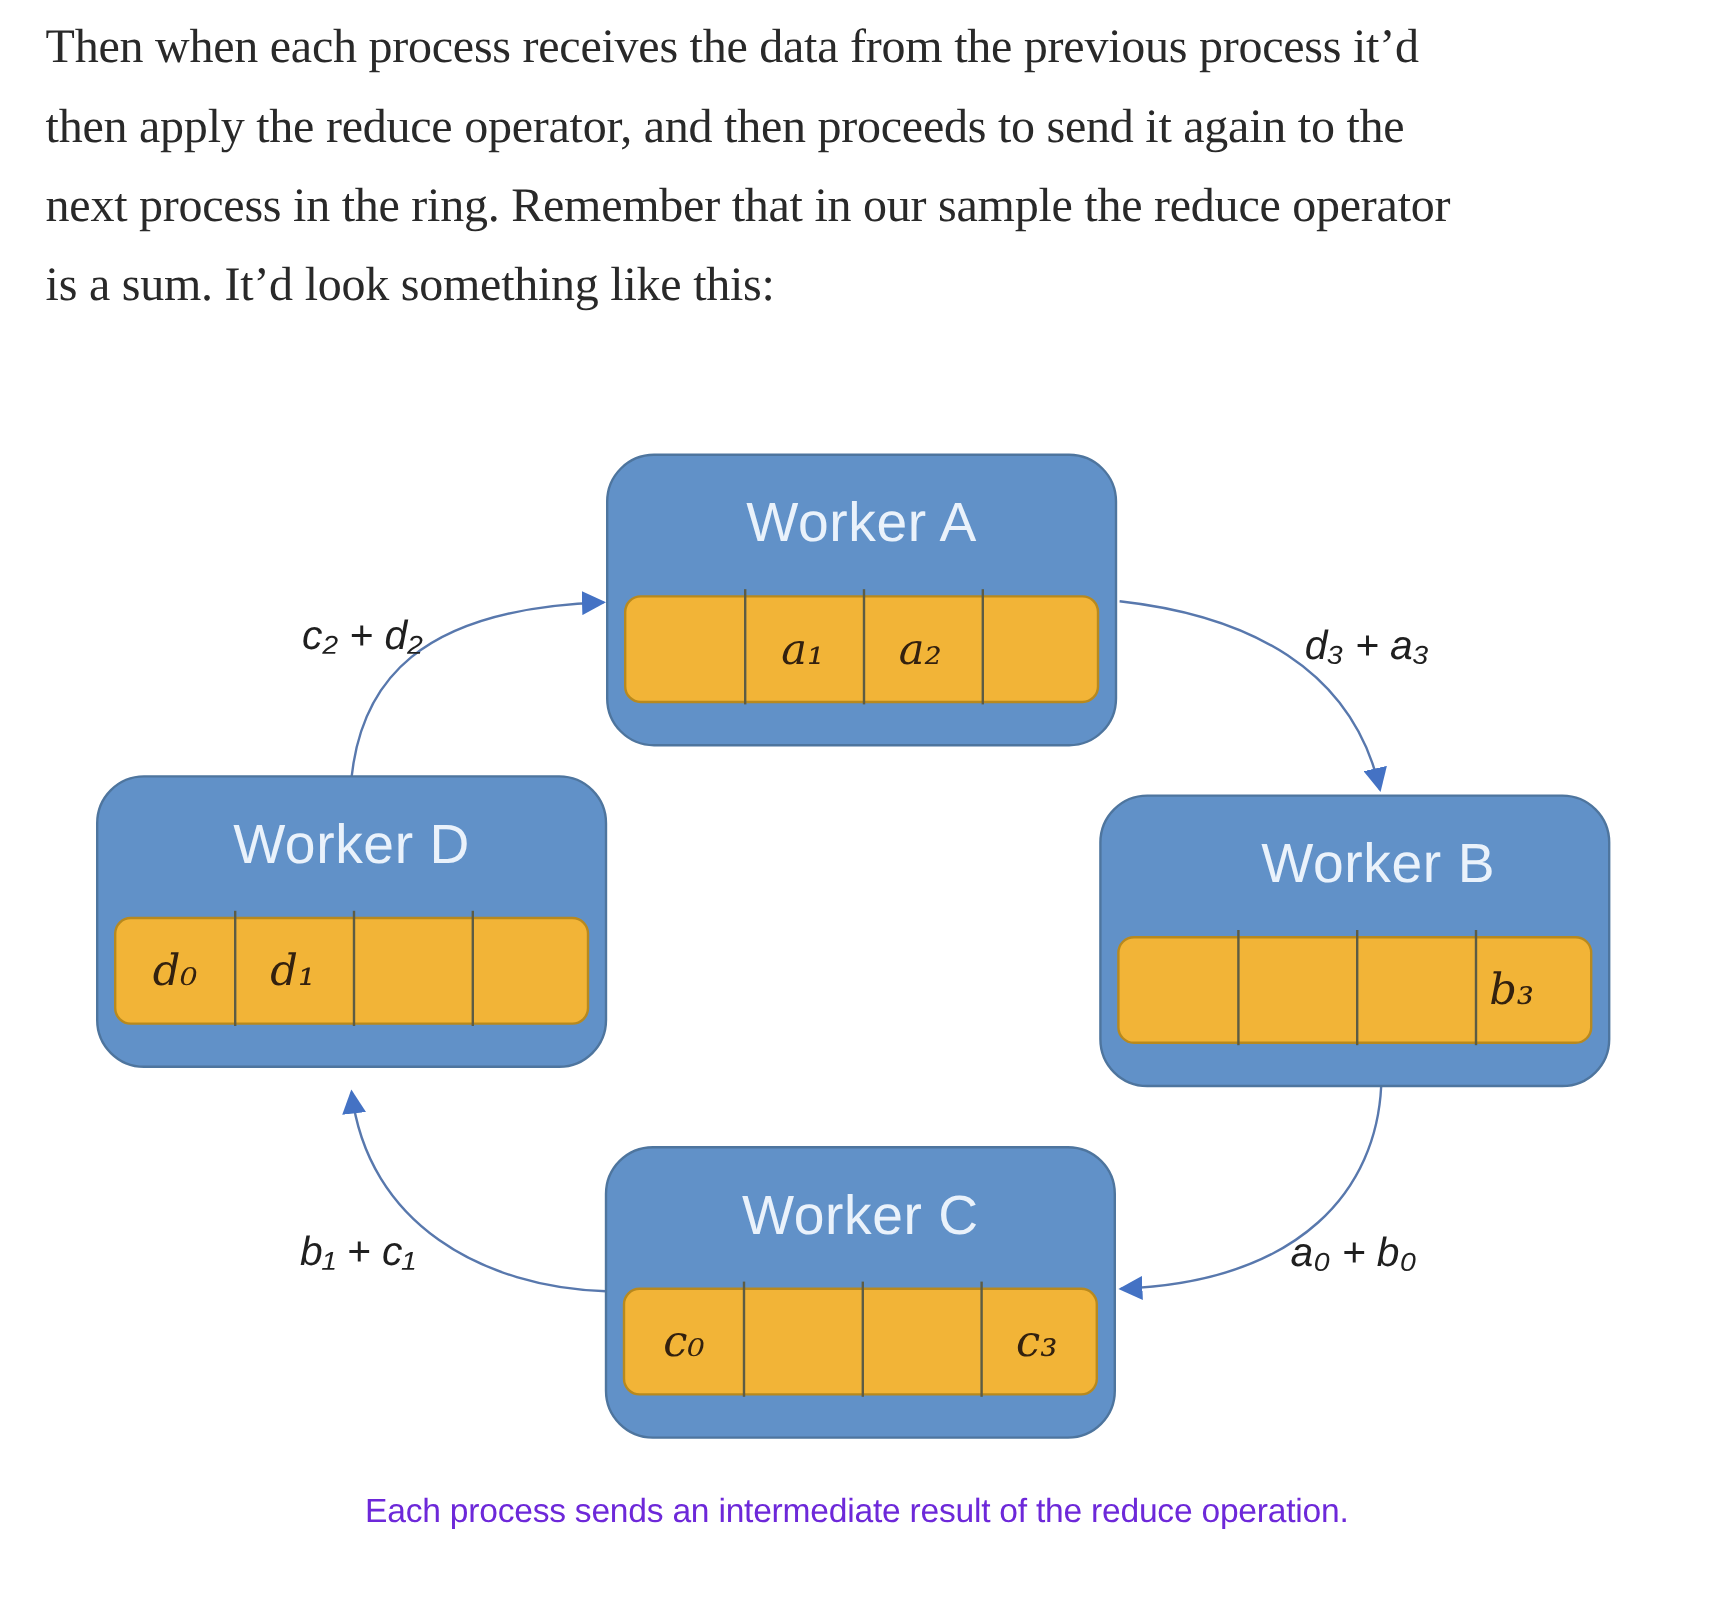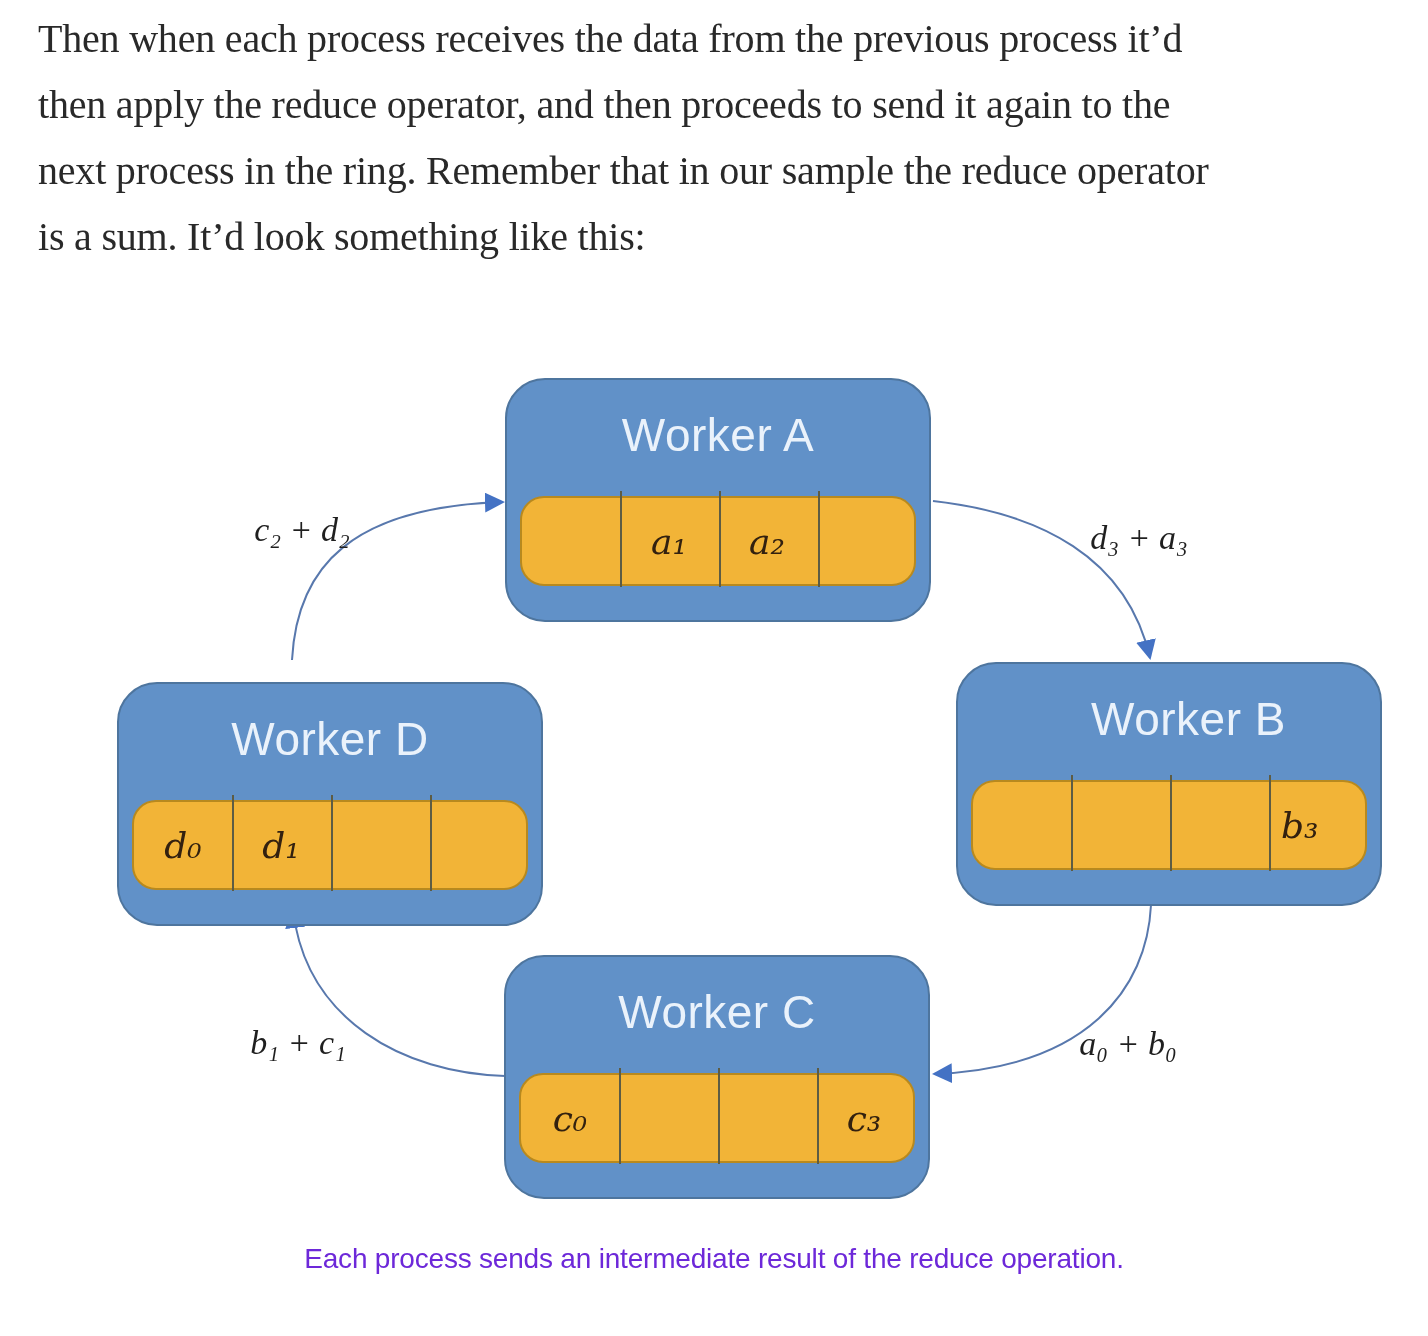--- a/index.html
+++ b/index.html
@@ -43,21 +43,21 @@
     color: #EAF2FB;
     letter-spacing: 0.5px;
   }
   .data-bar {
     position: absolute;
     left: 13px; right: 13px;
     top: 116px; height: 86px;
     box-sizing: content-box;
     background: #F2B437;
     border: 2px solid #B8891E;
-    border-radius: 24px;
+    border-radius: 14px;
     display: flex;
   }
   .cell {
     flex: 1 1 0;
     display: flex;
     align-items: center;
     justify-content: center;
     font-family: "DejaVu Serif", serif;
     font-style: italic;
     font-size: 36px;
@@ -69,21 +69,21 @@
     width: 2px;
     background: #5D5C44;
   }
   .divider.d1 { left: 113px; }
   .divider.d2 { left: 212px; }
   .divider.d3 { left: 311px; }
 
   .edge-label {
     position: absolute;
     transform: translateX(-50%);
-    font-family: Liberation Serif, serif;
+    font-family: Liberation Sans, sans-serif;
     font-style: italic;
     font-size: 34px;
     line-height: 40px;
     color: #1F1F1F;
     white-space: nowrap;
   }
 
   svg.arrows {
     position: absolute;
     left: 0; top: 0;
@@ -138,21 +138,21 @@
       <div class="cell"></div>
       <div class="cell">a₁</div>
       <div class="cell">a₂</div>
       <div class="cell"></div>
     </div>
     <div class="divider d1"></div>
     <div class="divider d2"></div>
     <div class="divider d3"></div>
   </div>
 
-  <div class="worker" style="left:956px; top:662px;padding-left:39px;">
+  <div class="worker" style="left:916px; top:662px;padding-left:39px;">
     <div class="worker-title">Worker B</div>
     <div class="data-bar">
       <div class="cell"></div>
       <div class="cell"></div>
       <div class="cell">b₃</div>
     </div>
     <div class="divider d1"></div>
     <div class="divider d2"></div>
     <div class="divider d3"></div>
   </div>
@@ -163,21 +163,21 @@
       <div class="cell">c₀</div>
       <div class="cell"></div>
       <div class="cell"></div>
       <div class="cell">c₃</div>
     </div>
     <div class="divider d1"></div>
     <div class="divider d2"></div>
     <div class="divider d3"></div>
   </div>
 
-  <div class="worker" style="left:80px; top:682px;margin-left:37px;">
+  <div class="worker" style="left:80px; top:646px;">
     <div class="worker-title">Worker D</div>
     <div class="data-bar">
       <div class="cell">d₀</div>
       <div class="cell">d₁</div>
       <div class="cell"></div>
       <div class="cell"></div>
     </div>
     <div class="divider d1"></div>
     <div class="divider d2"></div>
     <div class="divider d3"></div>

